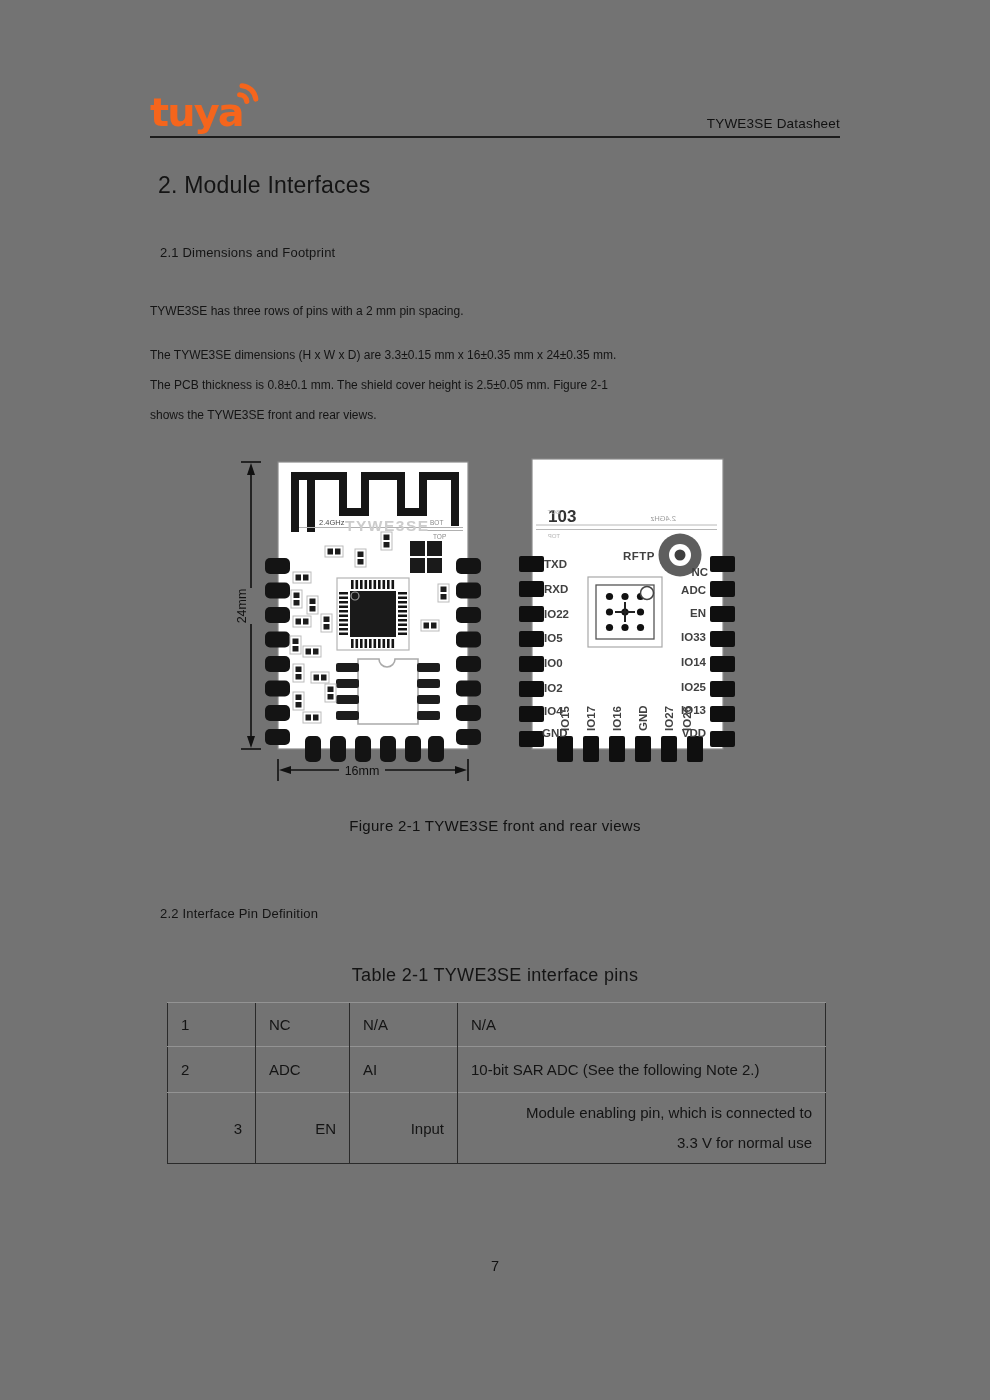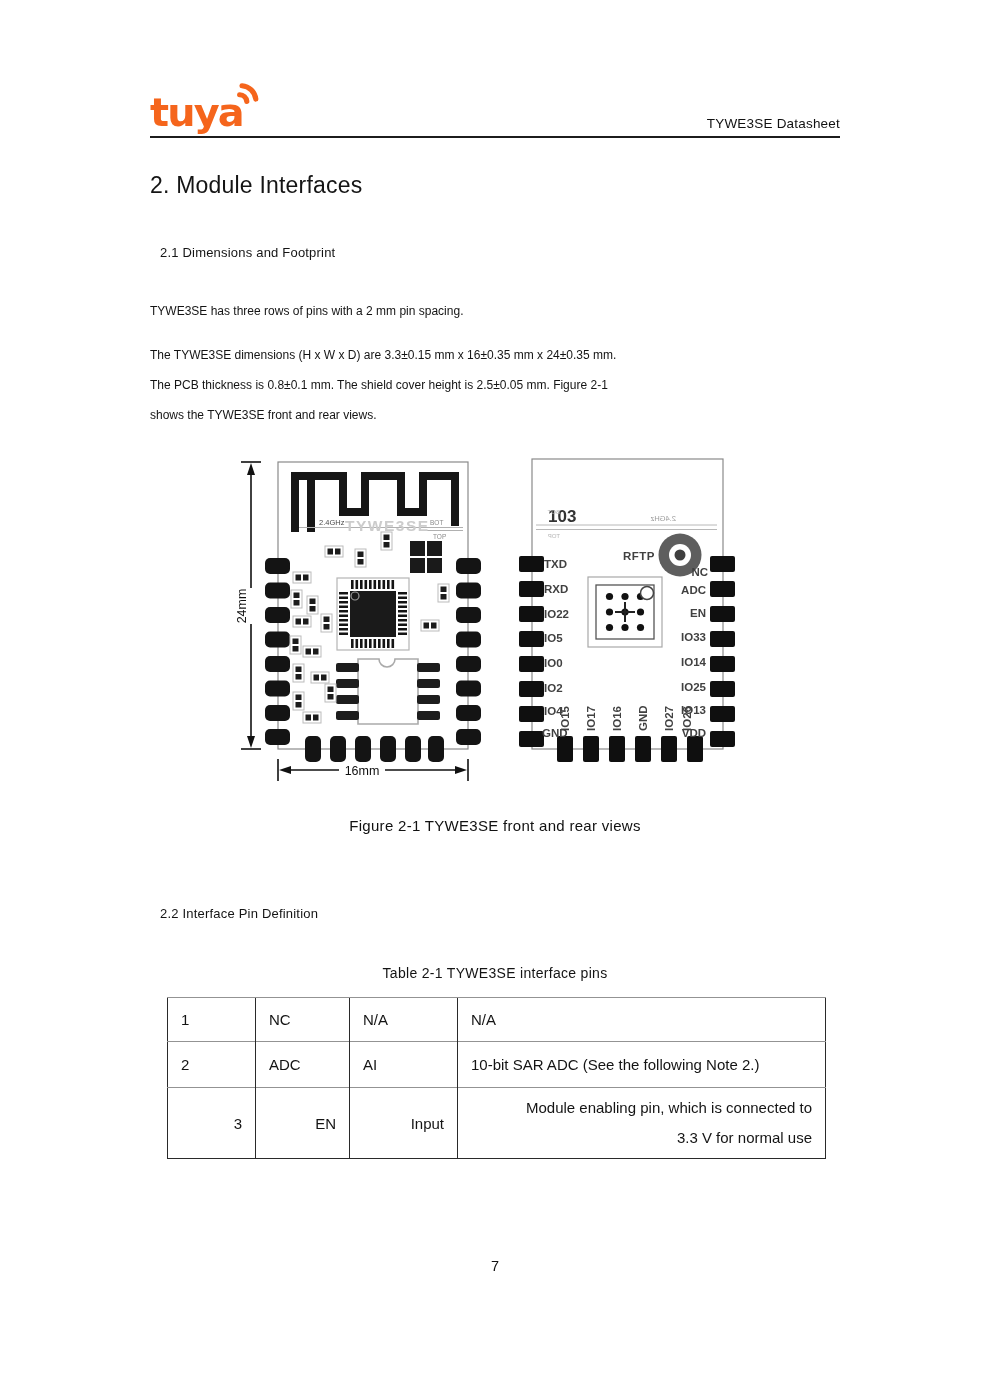--- a/index.html
+++ b/index.html
@@ -1,42 +1,42 @@
 <!DOCTYPE html>
 <html><head>
 <meta charset="utf-8">
 <style>
   * { box-sizing: border-box; }
   html,body { margin:0; padding:0; background:#e8e8e8; }
   .page {
-    width:990px; height:1400px; margin:0 auto; background:#ffffff;
+    width:990px; height:1400px; margin:0 auto; background:#737373;
     font-family:"Liberation Sans", sans-serif; color:#141414;
     position:relative; overflow:hidden;
   }
   .content { padding:0 150px; }
   
   .hdr {
     display:flex; justify-content:space-between; align-items:flex-end;
     padding-top:80px; border-bottom:2px solid #1c1c1c; height:138px;
   }
   .logo-svg { width:112px; height:55px; display:block; }
   .doc-title { font-size:13.5px; letter-spacing:0.2px; padding-bottom:5px; color:#111; }
   
-  h1.sec { font-size:23px; font-weight:400; margin:34px 0 0 0; letter-spacing:0.2px; }
+  h1.sec { font-size:23px; font-weight:400; margin:34px 0 0 8px; letter-spacing:0.2px; }
   h2.sub { font-size:13px; font-weight:400; margin:46px 0 0 10px; letter-spacing:0.2px; }
   h2.sub2 { margin-top:72px; }
   p.body-text { font-size:12px; line-height:30px; margin:36px 0 0 0; }
   p.body-text.multi { margin-top:14px; white-space:pre-line; }
   
   figure.fig { margin:24px 0 0 0; }
   .views { display:flex; justify-content:center; align-items:flex-start; gap:20px; }
   figcaption.figcap {
     text-align:center; font-size:15px; margin-top:28px; letter-spacing:0.3px; color:#111;
   }
-  .tbl-caption { text-align:center; font-size:14px; margin-top:44px; letter-spacing:0.3px; }
+  .tbl-caption { text-align:center; font-size:18px; margin-top:44px; letter-spacing:0.3px; }
   
   table.pin-table {
     border-collapse:collapse; table-layout:fixed; width:658px;
     margin:16px 0 0 17px; font-size:15px; border:1.6px solid #2a2a2a;
   }
   .pin-table th, .pin-table td {
     border-left:1.5px solid #2a2a2a; border-top:1.5px solid #939393;
     padding:0 13px; vertical-align:middle; font-weight:400; text-align:left;
   }
   .pin-table th { text-align:center; border-top:none; height:43px; }

